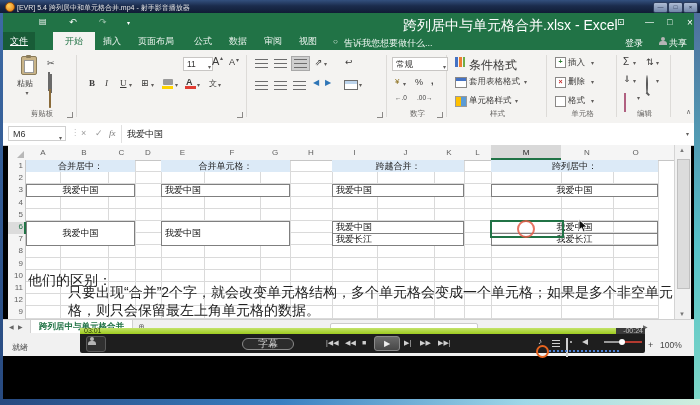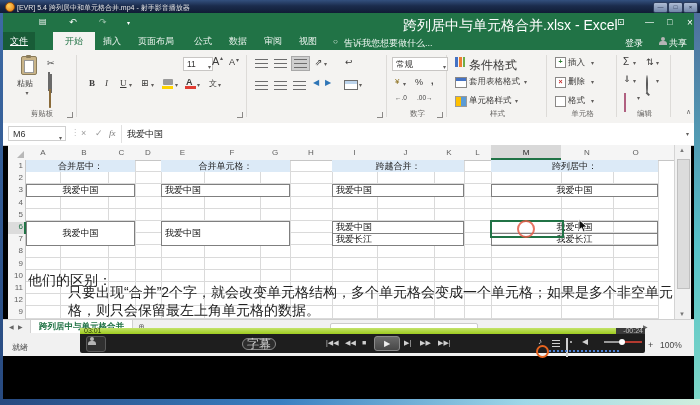--- a/index.html
+++ b/index.html
@@ -75,22 +75,22 @@
   .sheettab{position:absolute;left:27px;top:0;height:13px;background:#fff;border:1px solid #d0d0d0;border-top:none;
     border-bottom:2px solid #217346;color:#217346;font-size:8.5px;font-weight:bold;line-height:12px;padding:0 8px;}
   .statusbar{left:3px;top:332.6px;width:691px;height:23.4px;background:#f1f1f1;}
   
   .pbar{left:80px;top:327.5px;width:565px;height:25.5px;background:rgba(23,23,23,.97);border-radius:2px;z-index:50;}
   .progress{position:absolute;left:0;top:0;width:565px;height:6px;background:#3a3a3a;}
   .progress .fill{position:absolute;left:0;top:0;height:6px;background:linear-gradient(#c3e36a,#9ecb1f);}
   .ctrl{position:absolute;color:#cfcfcf;font-size:7px;line-height:10px;}
   .playbtn{position:absolute;width:24px;height:13px;background:linear-gradient(#6a6a6a,#474747);
     border:1px solid #8a8a8a;border-radius:3px;color:#eee;font-size:8px;text-align:center;line-height:13px;}
-  .subbtn{position:absolute;border:1px solid #8a8a8a;border-radius:6px;color:#d5d5d5;font-size:12px;
-    line-height:10px;padding:0 4px;background:#2c2c2c;}
+  .subbtn{position:absolute;border:1px solid #8a8a8a;border-radius:6px;color:#d5d5d5;font-size:10px;
+    line-height:10px;padding:0 15px;background:#2c2c2c;}
   .logobtn{position:absolute;width:18px;height:14px;background:#303030;border:1px solid #5a5a5a;border-radius:3px;}
   .person{position:relative;width:10px;height:8px;}
   .person:before{content:"";position:absolute;left:3px;top:0;width:4px;height:4px;border-radius:50%;background:#b5b5b5;}
   .person:after{content:"";position:absolute;left:1px;top:4px;width:8px;height:4px;border-radius:3px 3px 0 0;background:#b5b5b5;}
   .plist{width:8px;height:7px;background:repeating-linear-gradient(to bottom,#cfcfcf 0 1px,transparent 1px 3px);}
   .pcam{width:9px;height:7px;border:1px solid #cfcfcf;position:relative;}
   .pcam:after{content:"";position:absolute;left:3px;top:2px;width:2px;height:2px;background:#cfcfcf;border-radius:50%;}
   .pspk{width:0;height:0;border-top:3px solid transparent;border-bottom:3px solid transparent;border-right:6px solid #cfcfcf;}
   .volume{position:absolute;width:38px;height:8px;}
   .volume .trk{position:absolute;left:0;top:3px;width:16px;height:2px;background:#9a9a9a;}

